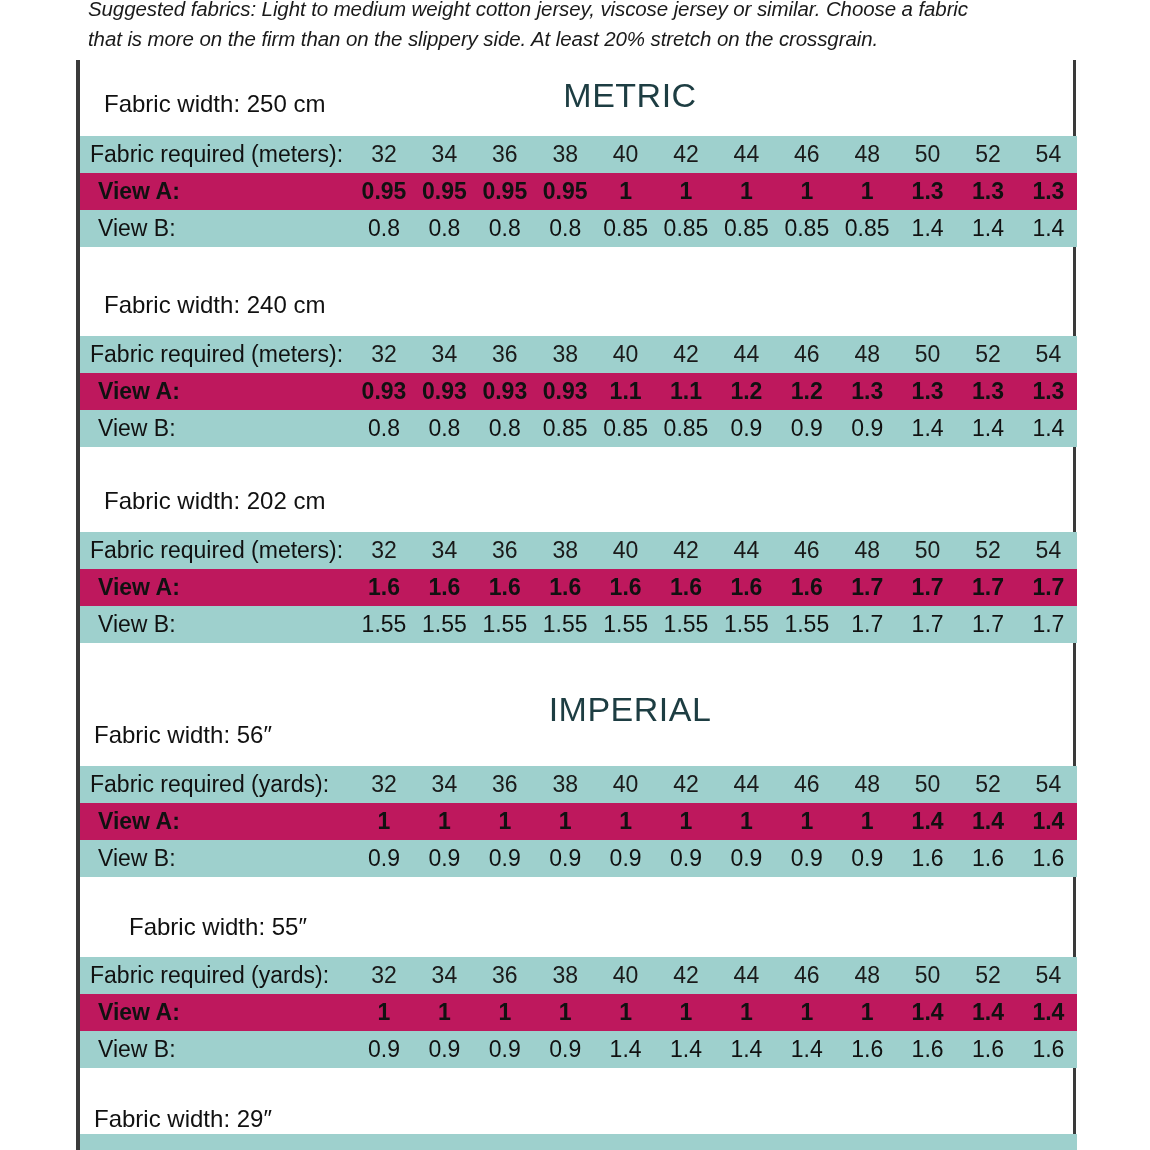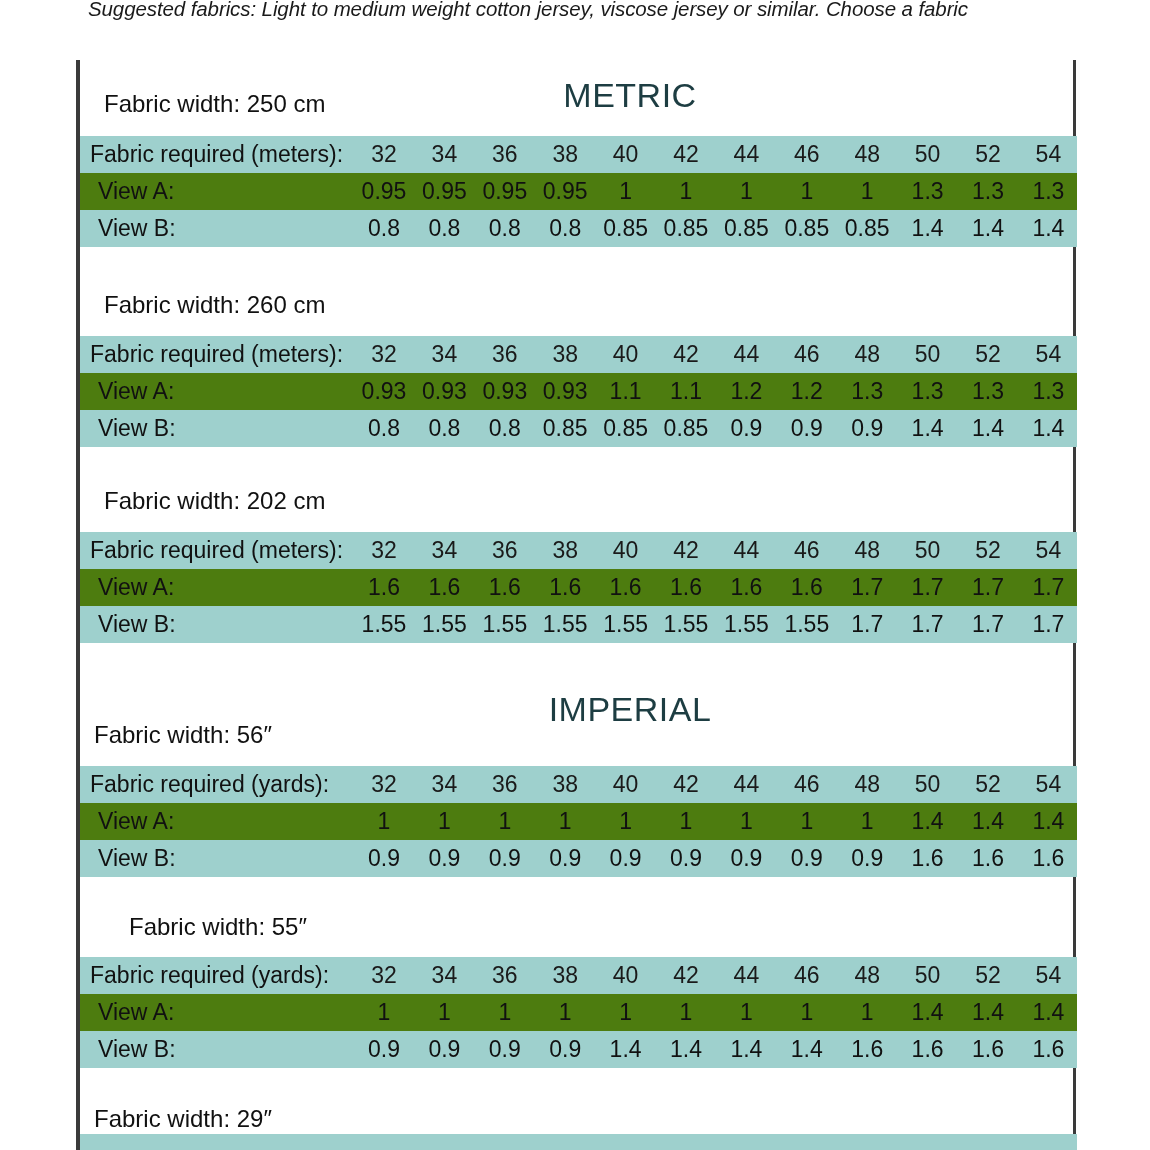--- a/index.html
+++ b/index.html
@@ -62,21 +62,21 @@
   
   .row {
     position: absolute;
     left: 0px;
     width: 997px;
     height: 37px;
     display: flex;
     align-items: center;
   }
   .row.teal { background: #9ed0cd; }
-  .row.white { background: #4d7c0f; }
+  .row.white { background: #be185d; font-weight: bold; }
 
   .row-label {
     font-size: 23px;
     color: #111111;
     white-space: nowrap;
     flex: 0 0 auto;
   }
   .row-label.header-label { padding-left: 10px; }
   .row-label.view-label   { padding-left: 18px; }
   .cell {
@@ -98,20 +98,21 @@
     background: #9ed0cd;
   }
 </style>
 </head>
 <body>
 
 <div id="page">
 
   <div class="intro">
     <div>Suggested fabrics: Light to medium weight cotton jersey, viscose jersey or similar. Choose a fabric</div>
+    <div>that is more on the firm than on the slippery side. At least 20% stretch on the crossgrain.</div>
   </div>
 
   <div class="frame">
     <div id="content">
         <div class="unit-title" style="top: 16px; left: 400px; width: 300px; text-align: center;">METRIC</div>
         <div class="width-label" style="top: 30px; left: 24px;">Fabric width: 250 cm</div>
         <div class="row teal header" style="top: 76px;">
           <div class="row-label header-label">Fabric required (meters):</div>
           <div class="cell" style="left: 304px;">32</div>
           <div class="cell" style="left: 364.4px;">34</div>
@@ -149,21 +150,21 @@
           <div class="cell" style="left: 485.2px;">0.8</div>
           <div class="cell" style="left: 545.6px;">0.85</div>
           <div class="cell" style="left: 606px;">0.85</div>
           <div class="cell" style="left: 666.4px;">0.85</div>
           <div class="cell" style="left: 726.8px;">0.85</div>
           <div class="cell" style="left: 787.2px;">0.85</div>
           <div class="cell" style="left: 847.6px;">1.4</div>
           <div class="cell" style="left: 908px;">1.4</div>
           <div class="cell" style="left: 968.4px;">1.4</div>
         </div>
-        <div class="width-label" style="top: 231px; left: 24px;">Fabric width: 260 cm</div>
+        <div class="width-label" style="top: 231px; left: 24px;">Fabric width: 240 cm</div>
         <div class="row teal header" style="top: 276px;">
           <div class="row-label header-label">Fabric required (meters):</div>
           <div class="cell" style="left: 304px;">32</div>
           <div class="cell" style="left: 364.4px;">34</div>
           <div class="cell" style="left: 424.8px;">36</div>
           <div class="cell" style="left: 485.2px;">38</div>
           <div class="cell" style="left: 545.6px;">40</div>
           <div class="cell" style="left: 606px;">42</div>
           <div class="cell" style="left: 666.4px;">44</div>
           <div class="cell" style="left: 726.8px;">46</div>

